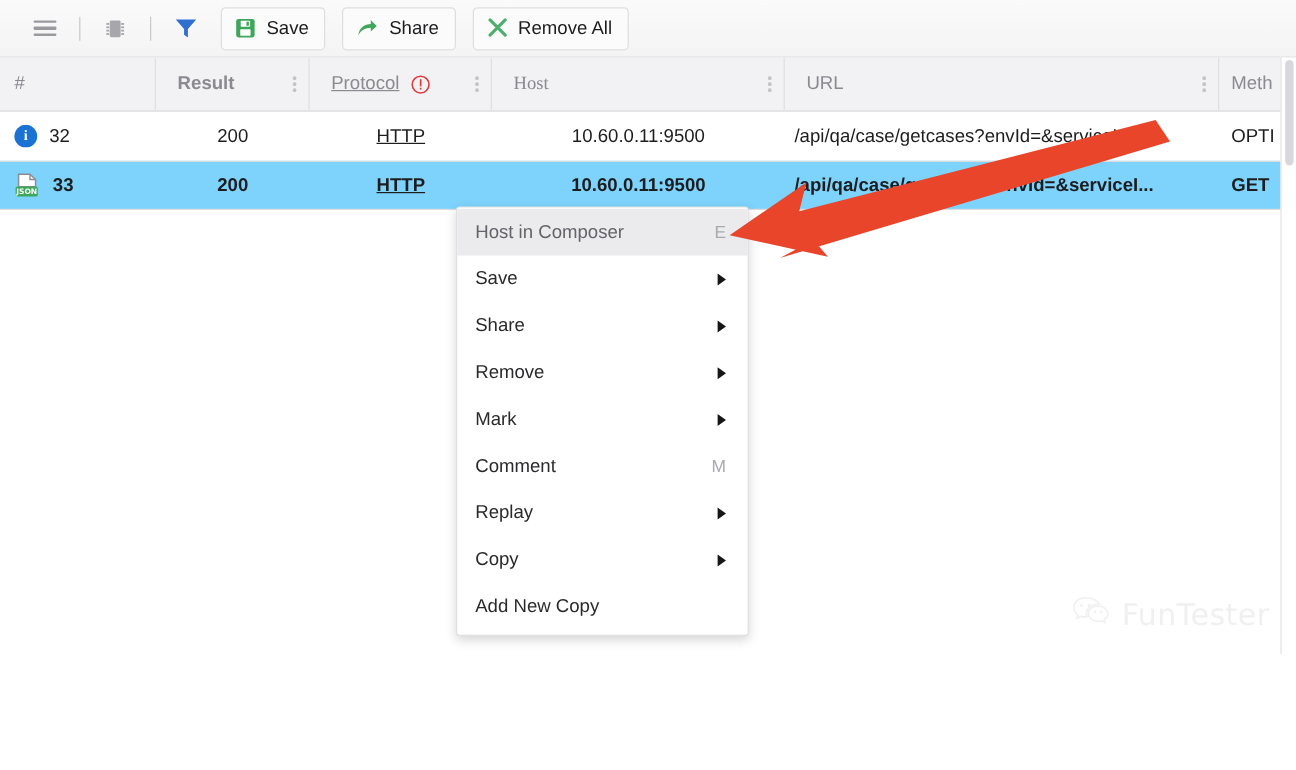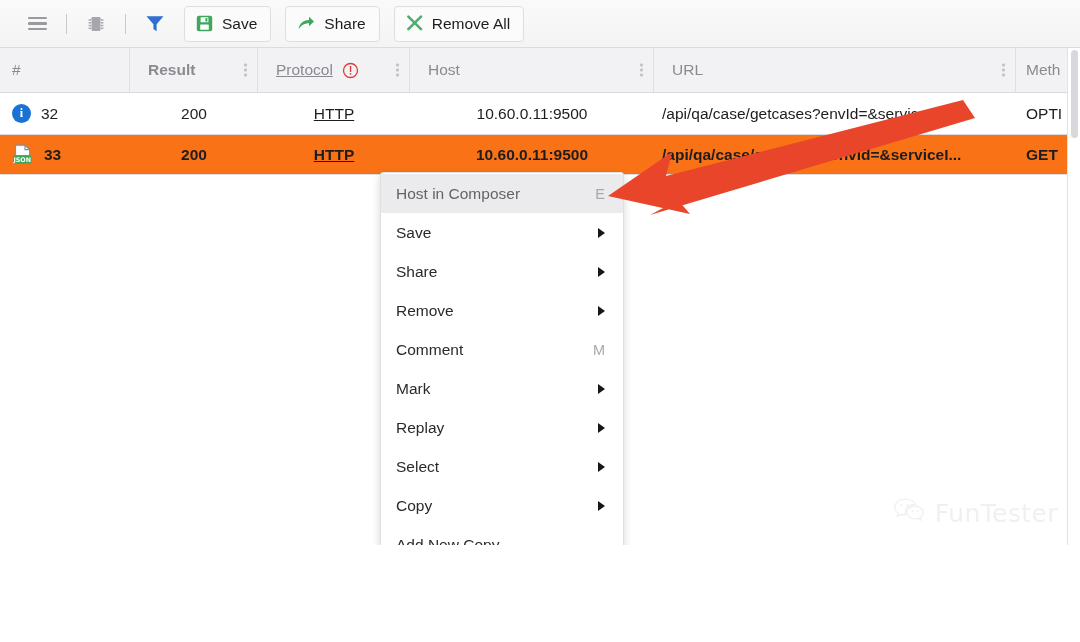--- a/index.html
+++ b/index.html
@@ -123,21 +123,21 @@
 
   .row {
     display: flex;
     height: 41px;
     align-items: center;
     font-size: 15.5px;
     color: #1d1d1f;
     box-sizing: border-box;
   }
   .row.alt {
-    background: #f97316;
+    background: #7dd3fc;
     font-weight: bold;
     border-top: 1px solid #dcdcdf;
     border-bottom: 1px solid #dcdcdf;
   }
   .cell {
     box-sizing: border-box;
     overflow: hidden;
     white-space: nowrap;
     display: flex;
     align-items: center;
@@ -145,21 +145,21 @@
   .c-num   { width: 130px; padding-left: 12px; gap: 10px; }
   .c-res   { width: 128px; justify-content: center; }
   .c-proto { width: 152px; justify-content: center; text-decoration: underline; }
   .c-host  { width: 244px; justify-content: center; }
   .c-url   { width: 362px; padding-left: 8px; }
   .c-meth  { width: 56px; padding-left: 10px; }
 
   .th.c-num   { justify-content: flex-start; }
   .th.c-res   { justify-content: flex-start; padding-left: 18px; font-weight: bold; }
   .th.c-proto { justify-content: flex-start; padding-left: 18px; }
-  .th.c-host  { justify-content: flex-start; padding-left: 18px; }
+  .th.c-host  { justify-content: flex-start; padding-left: 18px; font-family: Liberation Serif, serif; }
   .th.c-url   { justify-content: flex-start; padding-left: 18px; }
   .th.c-meth  { justify-content: flex-start; padding-left: 10px; border-right: none; }
 
   
   .icon-info {
     width: 19px; height: 19px;
     border-radius: 50%;
     background: #1a73d4;
     color: #fff;
     font-size: 12px;
@@ -442,38 +442,34 @@
       <span>Share</span>
       <span class="ctx-arrow"></span>
     </div>
 
     <div class="ctx-item">
       <span>Remove</span>
       <span class="ctx-arrow"></span>
     </div>
 
     <div class="ctx-item">
+      <span>Mark</span>
+      <span class="ctx-arrow"></span>
+    </div>
+
+    <div class="ctx-item">
       <span>Comment</span>
       <span class="shortcut">M</span>
     </div>
 
     <div class="ctx-item">
-      <span>Mark</span>
-      <span class="ctx-arrow"></span>
-    </div>
-
-    <div class="ctx-item">
       <span>Replay</span>
       <span class="ctx-arrow"></span>
     </div>
 
-    <div class="ctx-item">
-      <span>Select</span>
-      <span class="ctx-arrow"></span>
-    </div>
 
     <div class="ctx-item">
       <span>Copy</span>
       <span class="ctx-arrow"></span>
     </div>
 
     <div class="ctx-item">
       <span>Add New Copy</span>
       <span class="shortcut"></span>
     </div>

